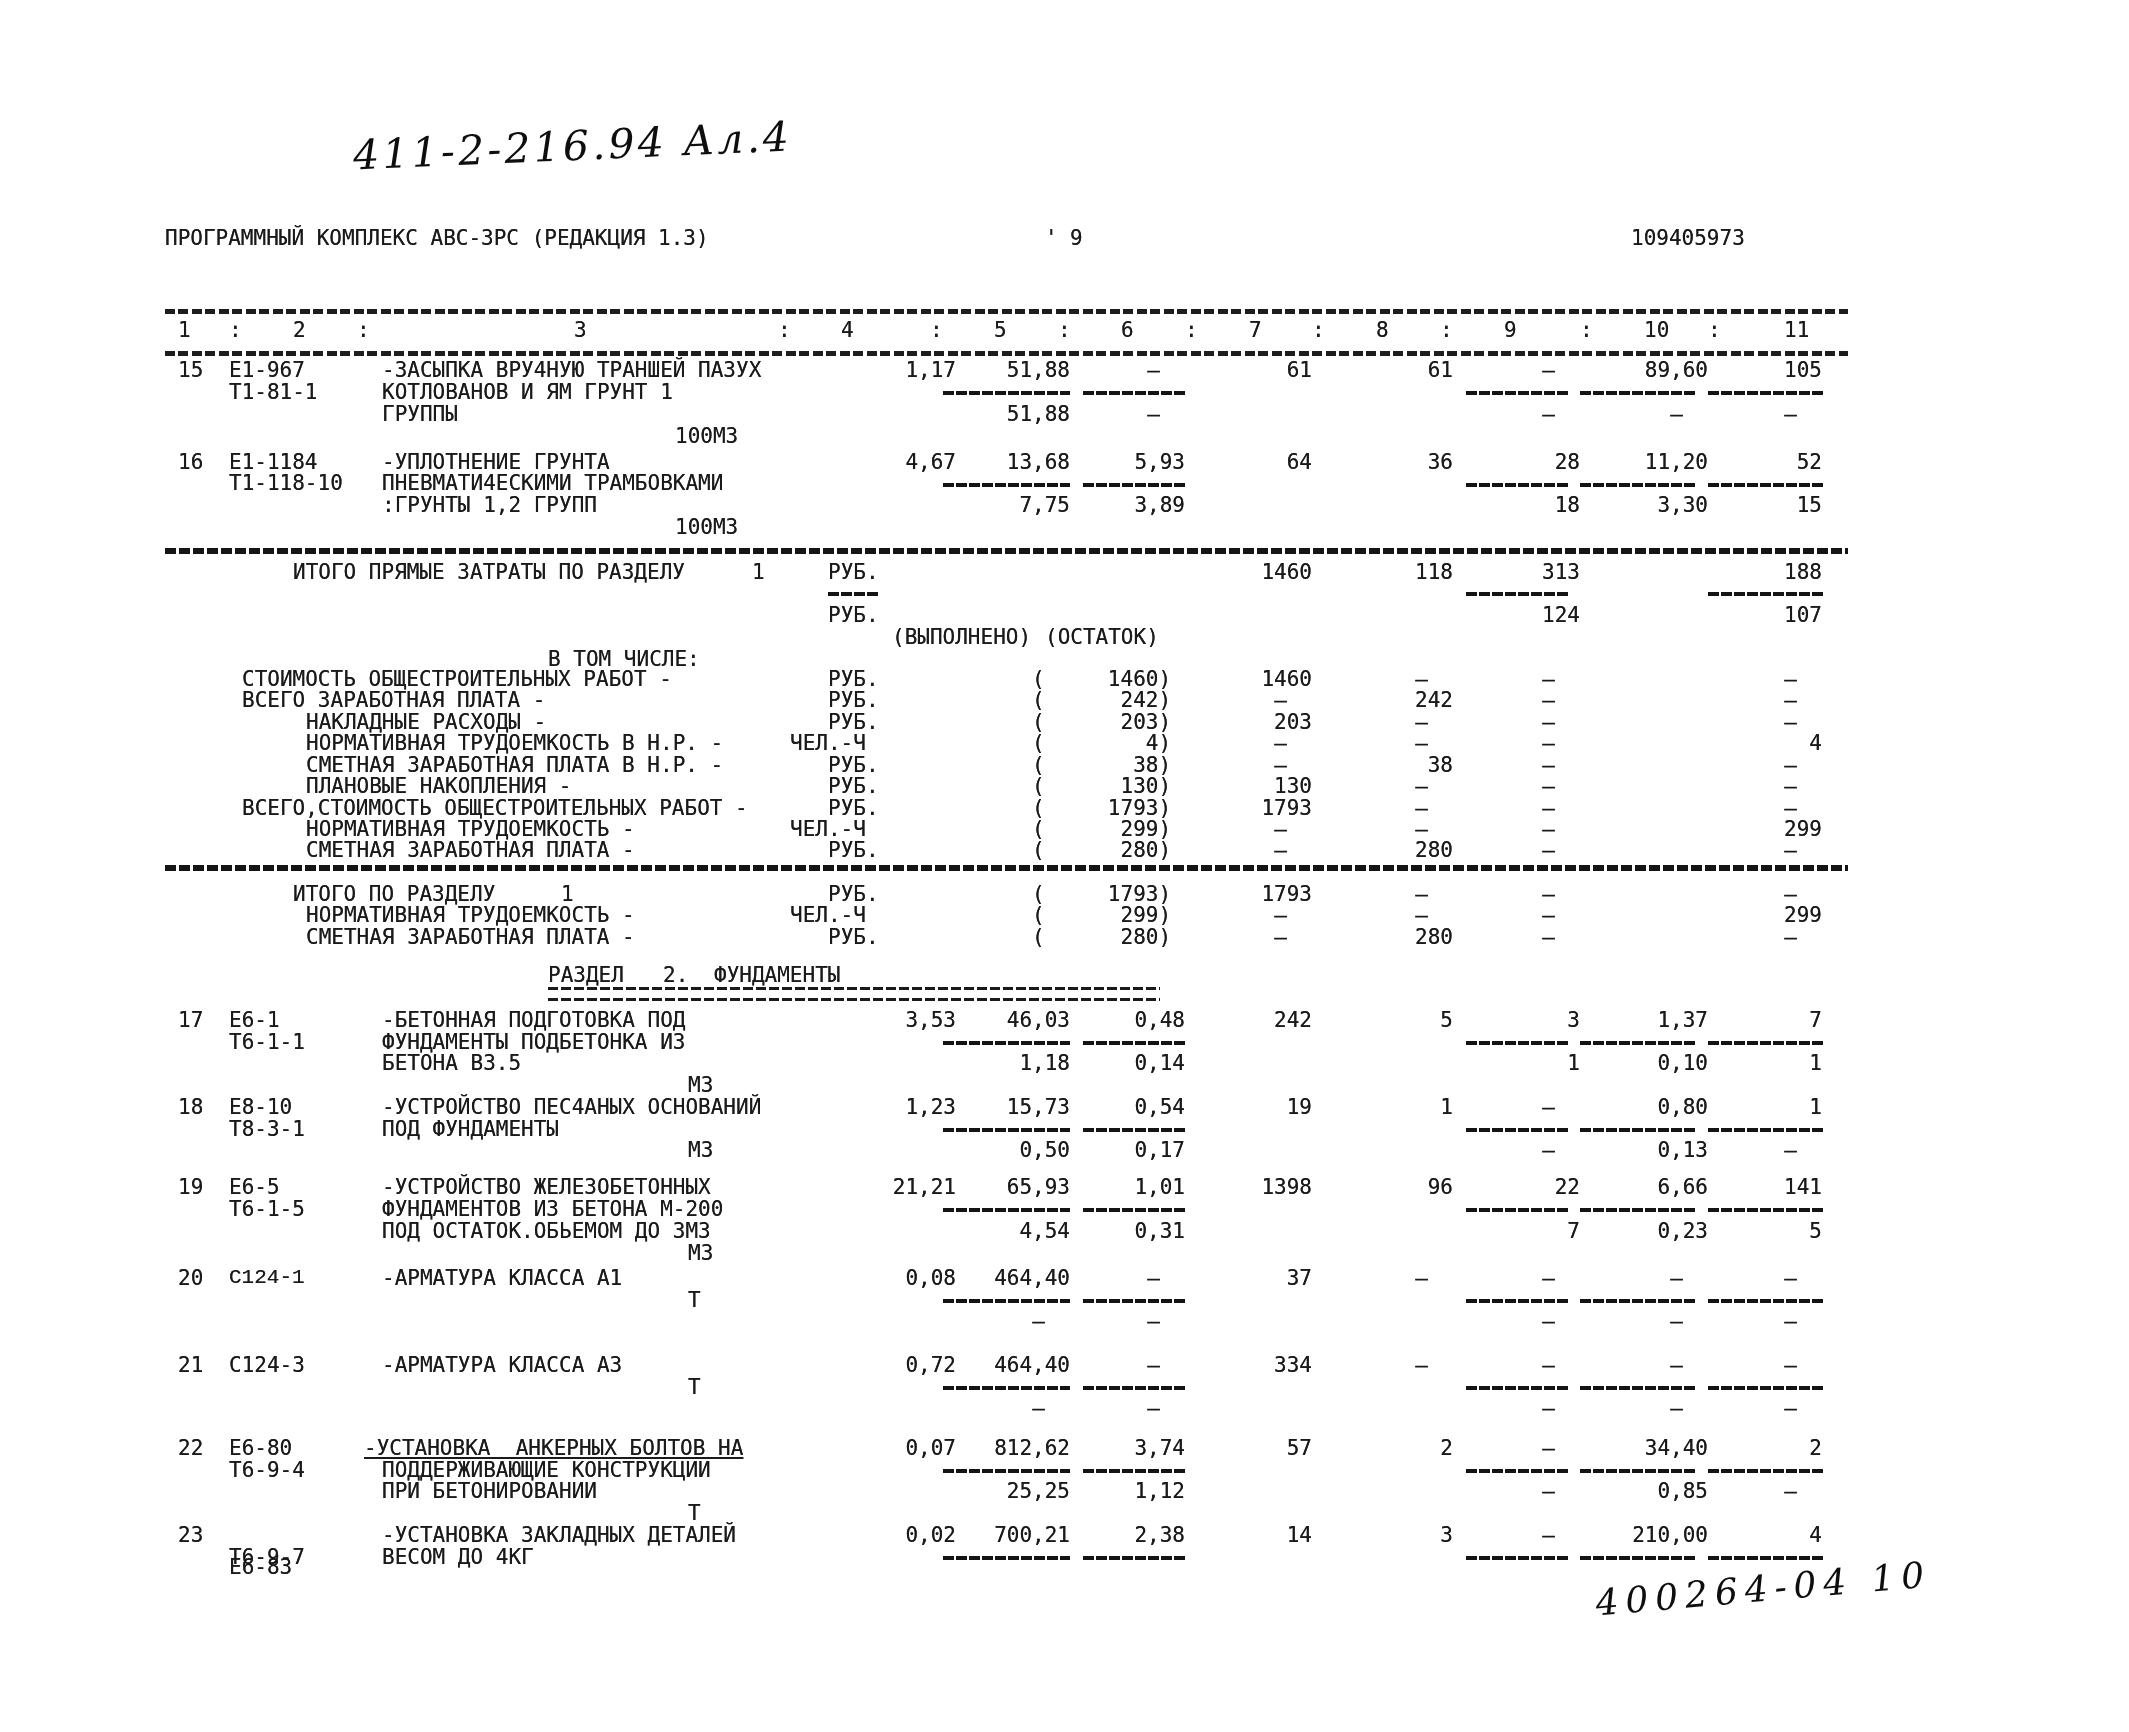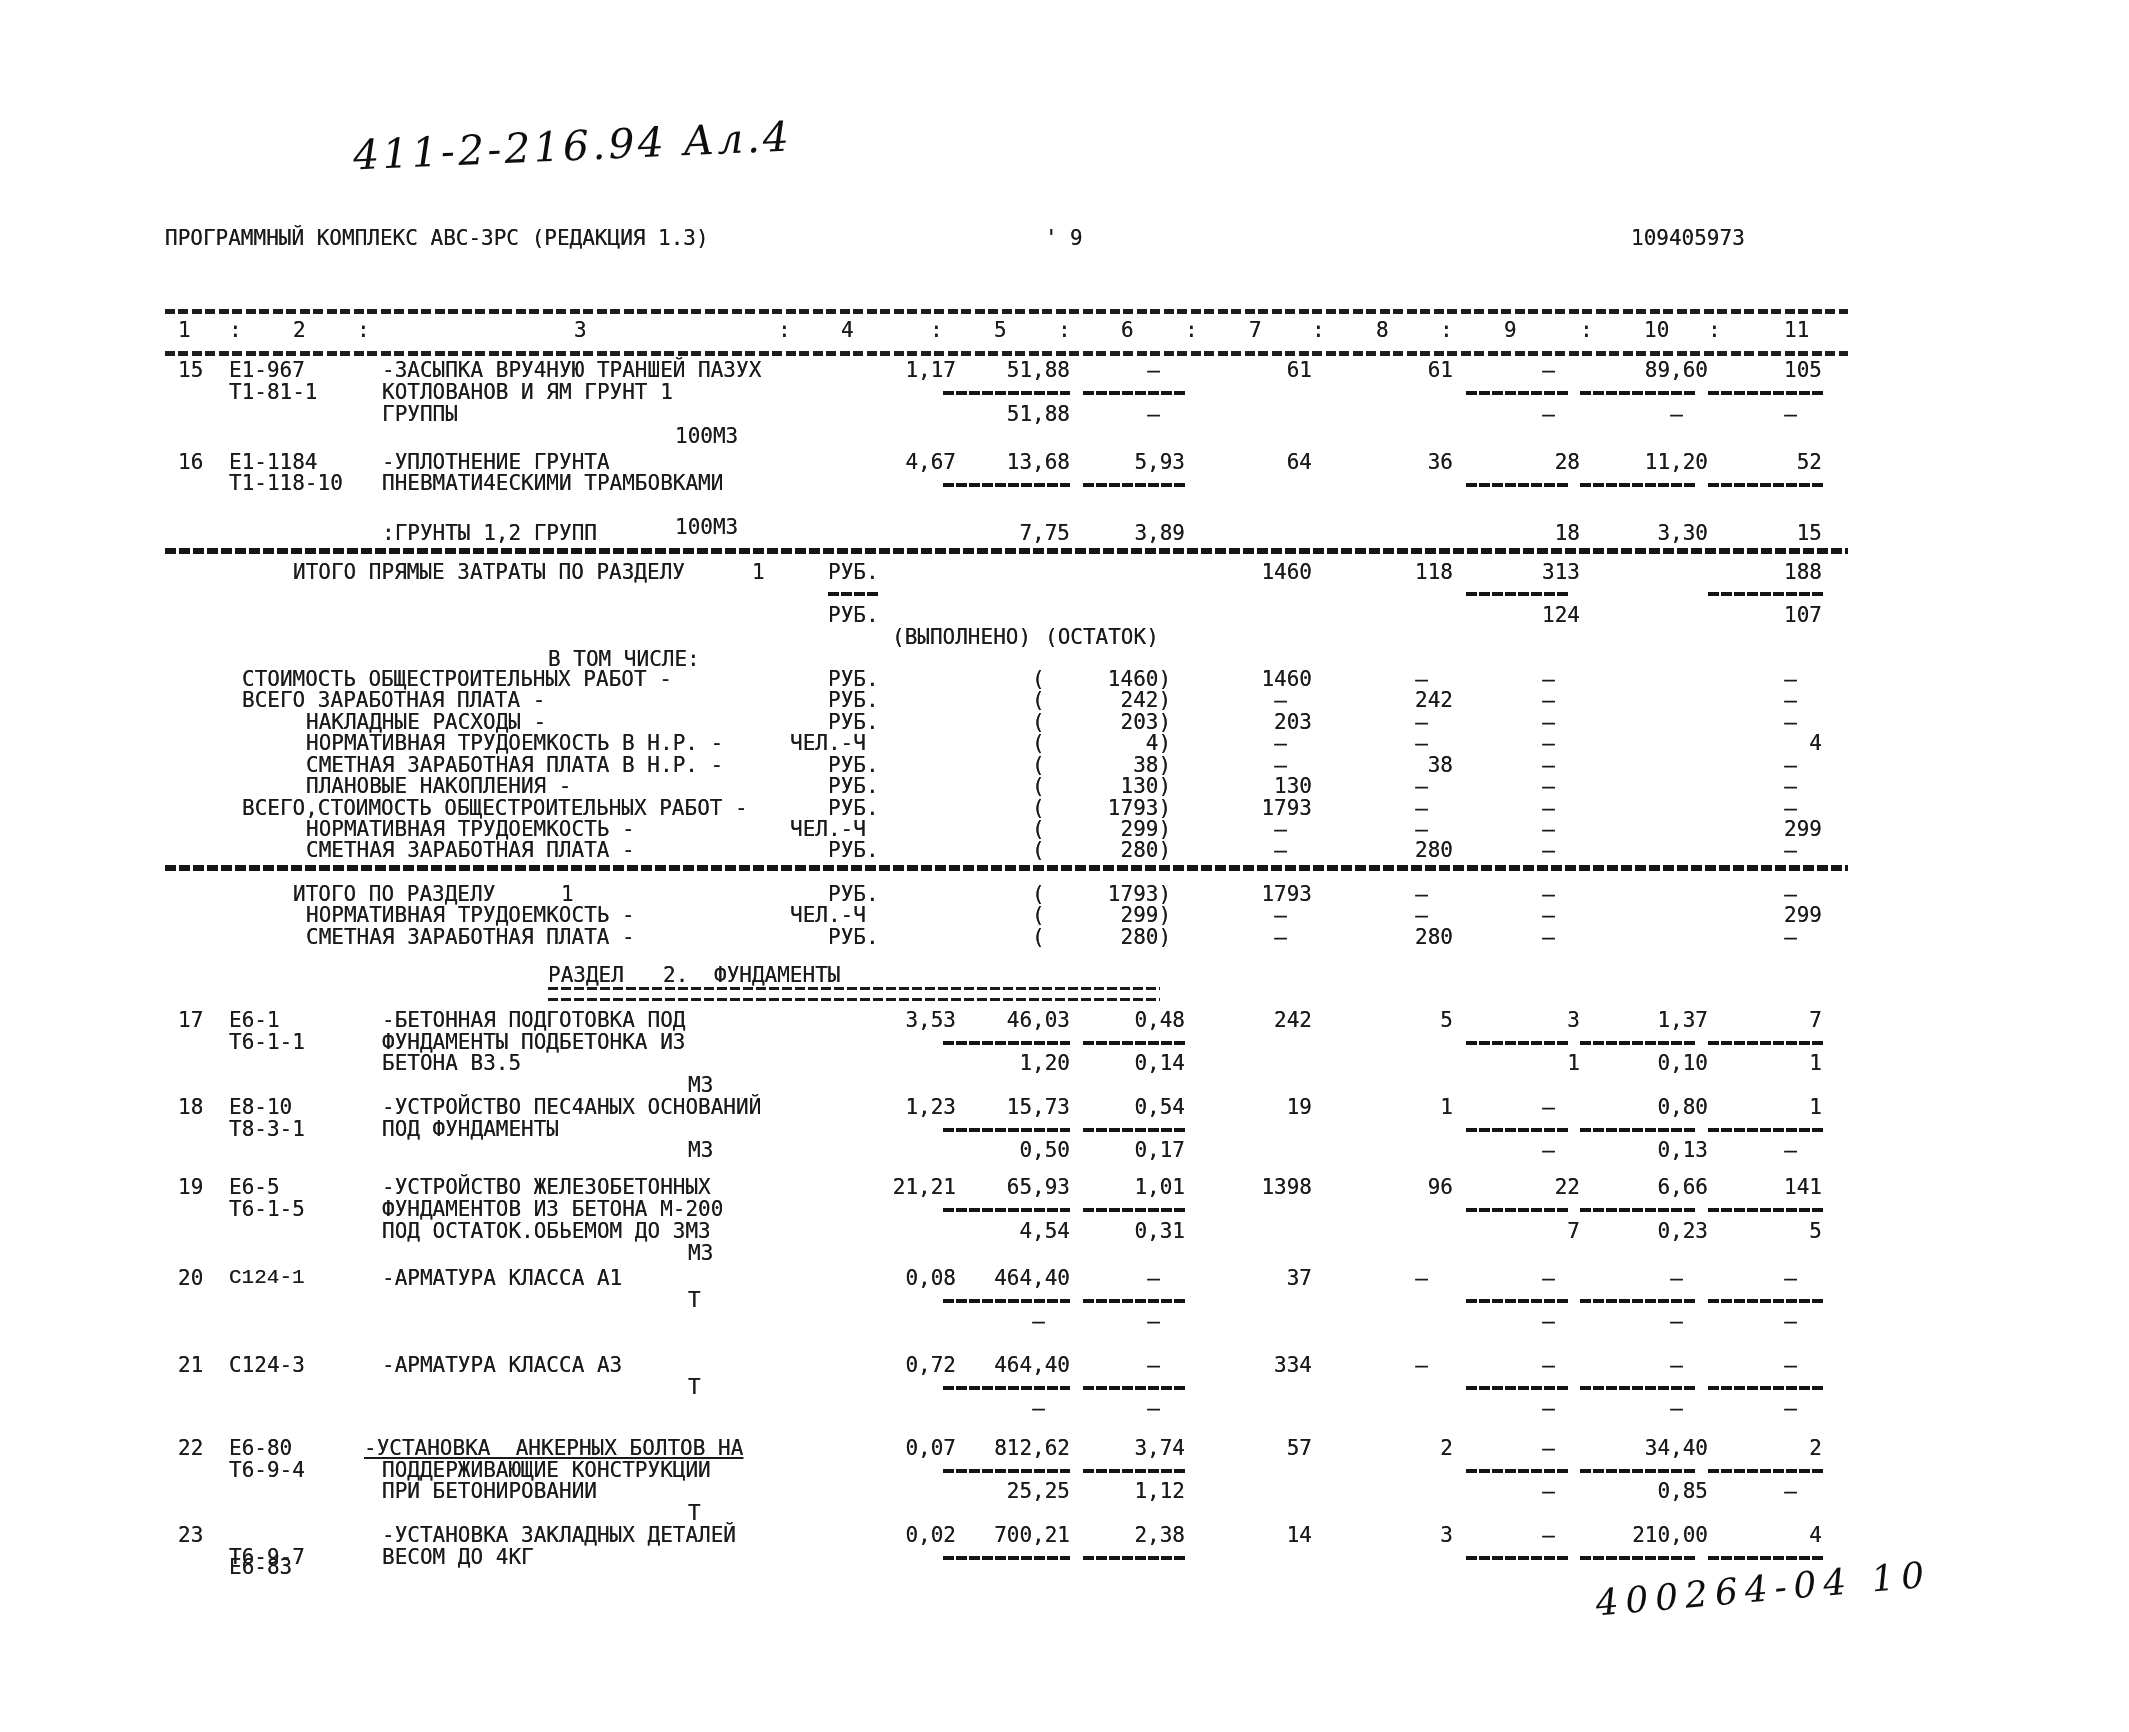--- a/index.html
+++ b/index.html
@@ -117,21 +117,21 @@
       </div>
       <div class="ln" style="top: 472px;">
         <span class="seg" style="left: 229px;">Т1-118-10</span>
         <span class="seg" style="left: 382px;">ПНЕВМАТИ4ЕСКИМИ ТРАМБОВКАМИ</span>
       </div>
       <div class="rule u" style="top: 483px; left: 943px; width: 127px;"></div>
       <div class="rule u" style="top: 483px; left: 1083px; width: 102px;"></div>
       <div class="rule u" style="top: 483px; left: 1466px; width: 102px;"></div>
       <div class="rule u" style="top: 483px; left: 1580px; width: 115px;"></div>
       <div class="rule u" style="top: 483px; left: 1708px; width: 115px;"></div>
-      <div class="ln" style="top: 494px; margin-top: 28px;">
+      <div class="ln" style="top: 494px;">
         <span class="seg" style="left: 382px;">:ГРУНТЫ 1,2 ГРУПП</span>
         <span class="seg" style="left: 1070px; transform: translateX(-100%);">7,75</span>
         <span class="seg" style="left: 1185px; transform: translateX(-100%);">3,89</span>
         <span class="seg" style="left: 1580px; transform: translateX(-100%);">18</span>
         <span class="seg" style="left: 1708px; transform: translateX(-100%);">3,30</span>
         <span class="seg" style="left: 1822px; transform: translateX(-100%);">15</span>
       </div>
       <div class="ln" style="top: 516px;">
         <span class="seg" style="left: 675px;">100М3</span>
       </div>
@@ -152,21 +152,21 @@
         <span class="seg" style="left: 229px;">Т6-1-1</span>
         <span class="seg" style="left: 382px;">ФУНДАМЕНТЫ ПОДБЕТОНКА ИЗ</span>
       </div>
       <div class="rule u" style="top: 1041px; left: 943px; width: 127px;"></div>
       <div class="rule u" style="top: 1041px; left: 1083px; width: 102px;"></div>
       <div class="rule u" style="top: 1041px; left: 1466px; width: 102px;"></div>
       <div class="rule u" style="top: 1041px; left: 1580px; width: 115px;"></div>
       <div class="rule u" style="top: 1041px; left: 1708px; width: 115px;"></div>
       <div class="ln" style="top: 1052px;">
         <span class="seg" style="left: 382px;">БЕТОНА В3.5</span>
-        <span class="seg" style="left: 1070px; transform: translateX(-100%);">1,20</span>
+        <span class="seg" style="left: 1070px; transform: translateX(-100%);">1,18</span>
         <span class="seg" style="left: 1185px; transform: translateX(-100%);">0,14</span>
         <span class="seg" style="left: 1580px; transform: translateX(-100%);">1</span>
         <span class="seg" style="left: 1708px; transform: translateX(-100%);">0,10</span>
         <span class="seg" style="left: 1822px; transform: translateX(-100%);">1</span>
       </div>
       <div class="ln" style="top: 1074px;">
         <span class="seg" style="left: 688px;">М3</span>
       </div>
       <div class="ln" style="top: 1096px;">
         <span class="seg" style="left: 178px;">18</span>

